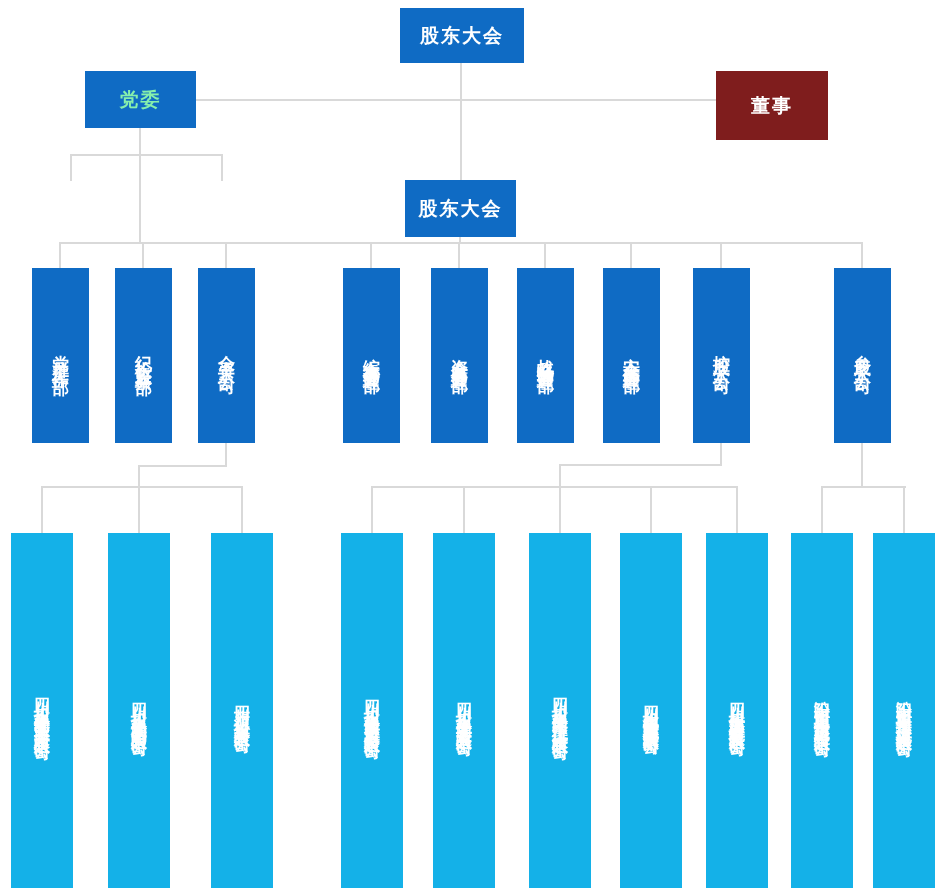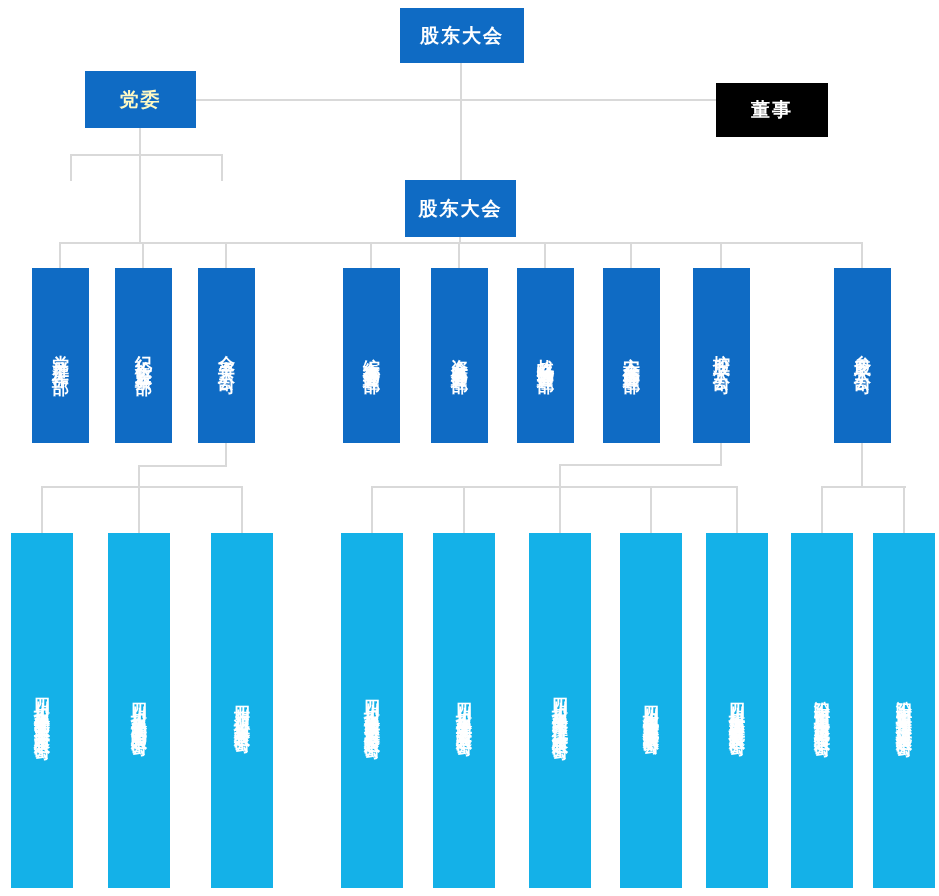--- a/index.html
+++ b/index.html
@@ -77,22 +77,22 @@
   <div class="line" style="left: 463px; top: 486px; width: 2px; height: 47px; background: rgb(217, 217, 217);"></div>
   <div class="line" style="left: 650px; top: 486px; width: 2px; height: 47px; background: rgb(217, 217, 217);"></div>
   <div class="line" style="left: 736px; top: 486px; width: 2px; height: 47px; background: rgb(217, 217, 217);"></div>
 
   <div class="line" style="left: 861px; top: 443px; width: 2px; height: 45px; background: rgb(217, 217, 217);"></div>
   <div class="line" style="left: 821px; top: 486px; width: 85px; height: 2px; background: rgb(217, 217, 217);"></div>
   <div class="line" style="left: 821px; top: 486px; width: 2px; height: 47px; background: rgb(217, 217, 217);"></div>
   <div class="line" style="left: 903px; top: 486px; width: 2px; height: 47px; background: rgb(217, 217, 217);"></div>
 
   <div class="node h" style="left: 400px; top: 8px; width: 124px; height: 55px; background: rgb(15, 107, 196); color: rgb(255, 255, 255);">股东大会</div>
-  <div class="node h" style="left: 85px; top: 71px; width: 111px; height: 57px; background: rgb(15, 107, 196); color: #fef9c3;">党委</div>
-  <div class="node h" style="left: 716px; top: 83px; width: 112px; height: 54px; background: #000000; color: rgb(255, 255, 255);">董事</div>
+  <div class="node h" style="left: 85px; top: 71px; width: 111px; height: 57px; background: rgb(15, 107, 196); color: #86efac;">党委</div>
+  <div class="node h" style="left: 716px; top: 71px; width: 112px; height: 69px; background: #7f1d1d; color: rgb(255, 255, 255);">董事</div>
   <div class="node h" style="left: 405px; top: 180px; width: 111px; height: 57px; background: rgb(15, 107, 196); color: rgb(255, 255, 255);">股东大会</div>
 
   <div class="node v" style="left: 32px; top: 268px; width: 57px; height: 175px; background: rgb(15, 107, 196); color: rgb(255, 255, 255);">党群工作部</div>
   <div class="node v" style="left: 115px; top: 268px; width: 57px; height: 175px; background: rgb(15, 107, 196); color: rgb(255, 255, 255);">纪检监察部</div>
   <div class="node v" style="left: 198px; top: 268px; width: 57px; height: 175px; background: rgb(15, 107, 196); color: rgb(255, 255, 255);">全资子公司</div>
   <div class="node v" style="left: 343px; top: 268px; width: 57px; height: 175px; letter-spacing: 3px; background: rgb(15, 107, 196); color: rgb(255, 255, 255);">综合事务管理部</div>
   <div class="node v" style="left: 431px; top: 268px; width: 57px; height: 175px; letter-spacing: 3px; background: rgb(15, 107, 196); color: rgb(255, 255, 255);">资金财务管理部</div>
   <div class="node v" style="left: 517px; top: 268px; width: 57px; height: 175px; letter-spacing: 3px; background: rgb(15, 107, 196); color: rgb(255, 255, 255);">战略经营管理部</div>
   <div class="node v" style="left: 603px; top: 268px; width: 57px; height: 175px; letter-spacing: 3px; background: rgb(15, 107, 196); color: rgb(255, 255, 255);">安全生产管理部</div>
   <div class="node v" style="left: 693px; top: 268px; width: 57px; height: 175px; background: rgb(15, 107, 196); color: rgb(255, 255, 255);">控股子公司</div>

